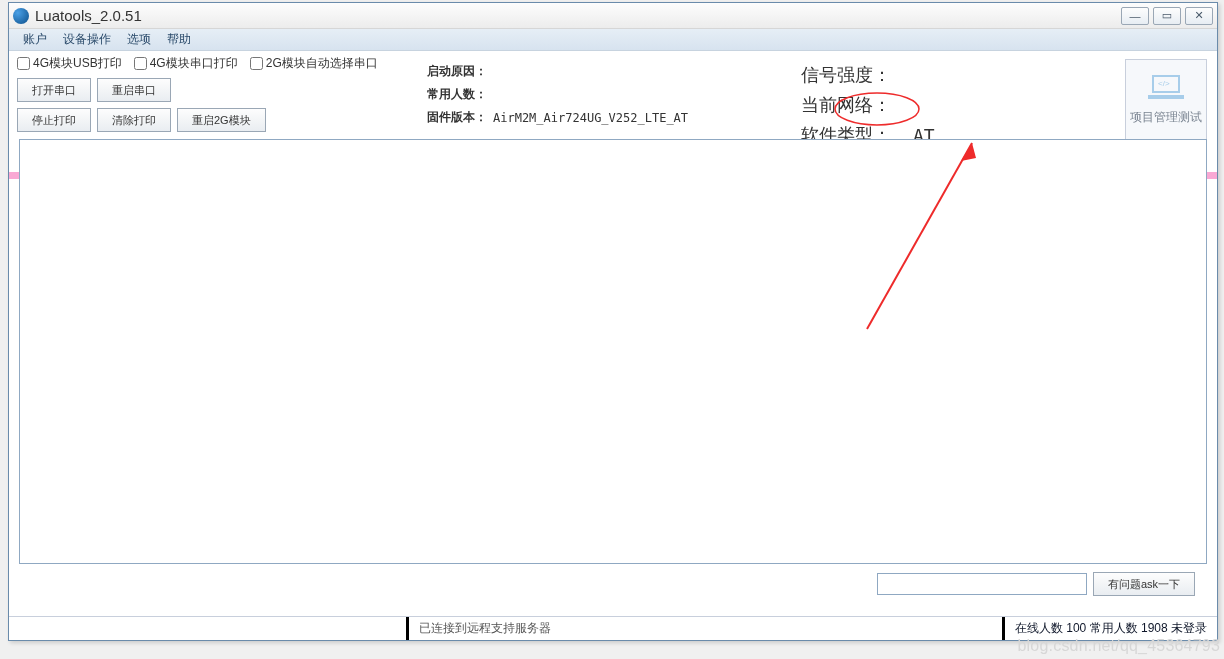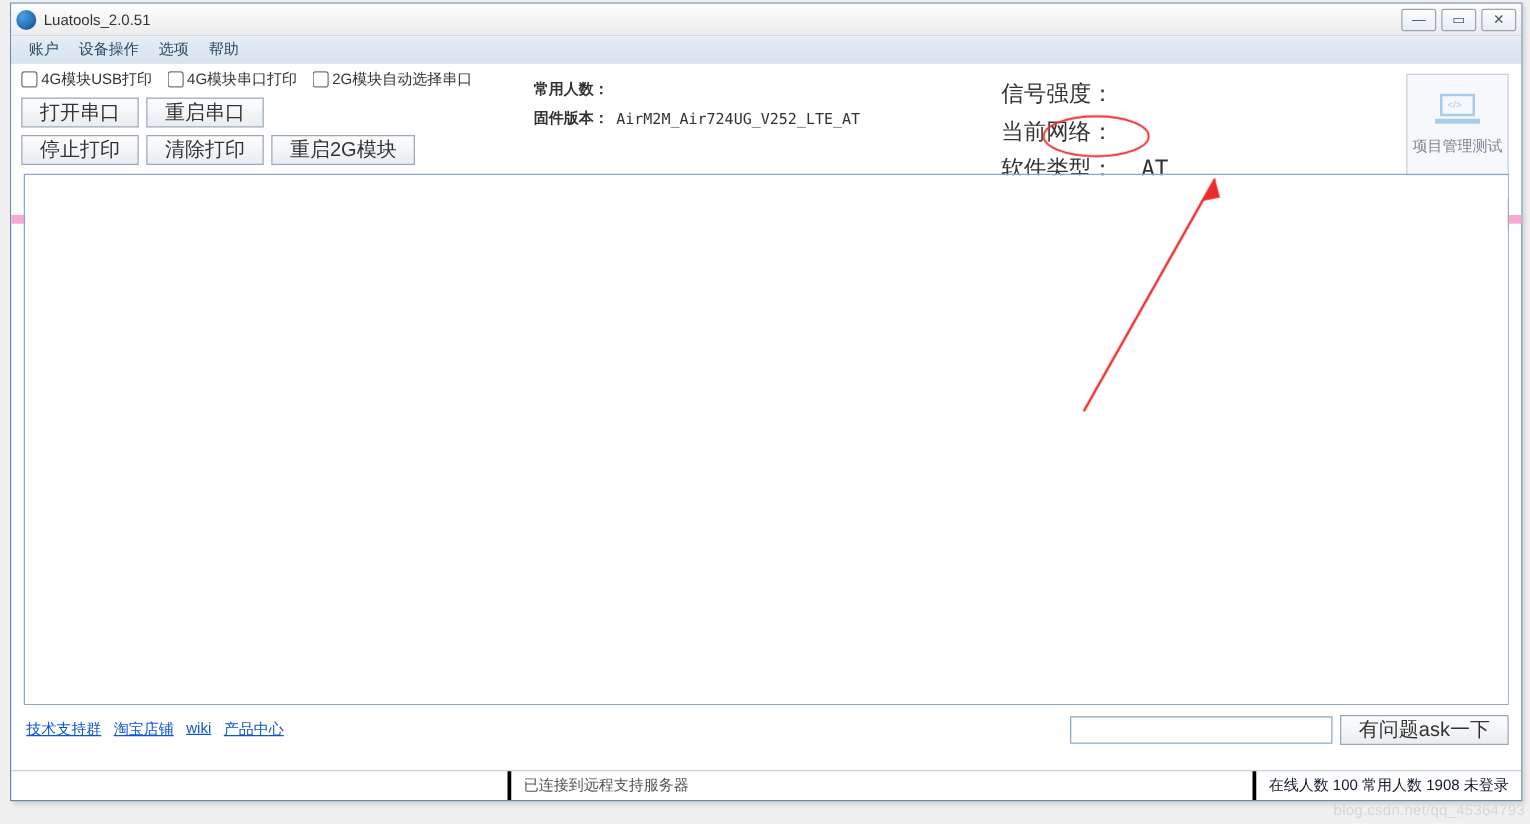--- a/index.html
+++ b/index.html
@@ -1,32 +1,32 @@
 <!DOCTYPE html>
 <html><head>
 <meta charset="utf-8">
 <style>
   * { box-sizing: border-box; margin: 0; padding: 0; }
   body { font-family: "Microsoft YaHei", "Segoe UI", Tahoma, sans-serif; font-size: 12px; background: #f0f0f0; color: #333; width: 1224px; height: 659px; overflow: hidden; position: relative; }
   .window { position: absolute; left: 8px; top: 2px; width: 1210px; height: 639px; background: #fff; border: 1px solid #6a8bab; box-shadow: 2px 2px 4px rgba(0,0,0,0.15); display: flex; flex-direction: column; }
   .titlebar { height: 26px; background: linear-gradient(#fdfdfd,#ececec); display: flex; align-items: center; padding: 0 4px; border-bottom: 1px solid #d6d6d6; }
   .titlebar .app-icon { width: 16px; height: 16px; border-radius: 50%; background: radial-gradient(circle at 30% 30%, #4aa0e6, #0b4e8a); margin-right: 6px; }
-  .titlebar .title { flex: 1; font-size: 12px; color: #333; }
+  .titlebar .title { flex: 1; font-size: 15px; color: #333; }
   .winbtns { display: flex; gap: 4px; }
   .winbtn { width: 28px; height: 18px; border: 1px solid #9aa7b5; border-radius: 2px; background: linear-gradient(#fdfdfd,#e7edf3); display: flex; align-items: center; justify-content: center; color: #4a5a6a; font-size: 11px; cursor: default; }
   .menubar { height: 22px; background: linear-gradient(#e6eef6,#d7e3ef); display: flex; align-items: center; padding-left: 6px; color: #2a4a6a; border-bottom: 1px solid #c7d3df; }
   .menubar .menuitem { padding: 2px 8px; cursor: default; font-family: Liberation Serif, serif; }
   .toolbar { padding: 4px 8px 0 8px; border-bottom: 7px solid #f9a8d4; background: #fff; }
   .row { display: flex; align-items: center; margin-bottom: 6px; }
   .checklabel { display: inline-flex; align-items: center; margin-right: 12px; color: #333; font-size: 12px; white-space: nowrap; }
   .checklabel input { margin-right: 3px; }
   .device-select { width: 260px; height: 22px; border: 1px solid #8fa8c2; background: linear-gradient(#fff,#eef3f8); padding: 0 4px; font-size: 12px; display: inline-flex; align-items: center; }
   .device-select .arrow { margin-left: auto; border-left:4px solid transparent; border-right:4px solid transparent; border-top:5px solid #135c9c; }
   .spinner-icon { width:18px; height:18px; border:1px solid #aaa; border-radius:50%; background:radial-gradient(circle at 30% 30%, #fff, #d0d0d0); margin-left:6px; }
-  .btn { height: 24px; padding: 0 14px; border: 1px solid #9aa7b5; background: linear-gradient(#fdfdfd,#e9edf1); display:inline-flex; align-items:center; justify-content:center; margin-right: 6px; font-size:16px; color:#333; cursor:default; }
+  .btn { height: 24px; padding: 0 14px; border: 1px solid #9aa7b5; background: linear-gradient(#fdfdfd,#e9edf1); display:inline-flex; align-items:center; justify-content:center; margin-right: 6px; font-size:11px; color:#333; cursor:default; }
   .info-area { position:absolute; left:416px; top:8px; font-family: "SimSun", monospace; }
   .info-area td { padding: 2px 4px 2px 0; font-size:12px; }
   .info-area .lbl { font-weight:bold; }
   .info-area .lbl::after { content:""; }
   .info-right { position:absolute; left:790px; top:8px; }
   .info-right td { padding:2px 4px 2px 0; font-size:18px; }
   .bigbtn { width:82px; height:82px; border:1px solid #c8cfdc; background:#f6f8fb; display:flex; flex-direction:column; align-items:center; justify-content:center; gap:6px; color:#7a8491; font-size:12px; cursor:default; }
   .bigbtns { position:absolute; right:10px; top:8px; display:flex; gap:8px; }
   .icon-download { width:36px; height:30px; position:relative; }
   .icon-download .mon { position:absolute; left:0; top:0; width:20px; height:14px; background:#247fc3; }
@@ -45,21 +45,21 @@
   .ask-row { position:absolute; right:10px; bottom:44px; display:flex; gap:6px; align-items:center; }
   .ask-row input { width:210px; height:22px; border:1px solid #8fa8c2; padding:0 4px; font-size:12px; }
   .statusbar { position:absolute; left:0; right:0; bottom:0; height:24px; border-top:1px solid #c8cfdc; display:flex; align-items:center; font-size:12px; color:#555; }
   .statusbar .cell { padding:0 10px; border-right:3px solid #000000; height:100%; display:flex; align-items:center; }
   .statusbar .cell:first-child { flex:0 0 400px; }
   .statusbar .cell.mid { flex:1; display:flex; align-items:center; }
   .statusbar .cell.right { border-right:none; color:#0f172a; }
   
   .anno-svg { position:absolute; pointer-events:none; }
   .toolbar-rel { position:relative; height:128px; }
-  .watermark { position:absolute; right:4px; bottom:4px; font-size:12px; color:#d7d7d7; letter-spacing:0.2px; }
+  .watermark { position:absolute; right:4px; bottom:4px; font-size:16px; color:#d7d7d7; letter-spacing:0.2px; }
 </style>
 </head>
 <body>
 
 <div class="window">
 
   <div class="titlebar">
     <div class="app-icon"></div>
     <div class="title">Luatools_2.0.51</div>
     <div class="winbtns">
@@ -101,20 +101,24 @@
 
     <div class="row">
       <div class="btn">停止打印</div>
       <div class="btn">清除打印</div>
       <div class="btn">重启2G模块</div>
     </div>
 
     <div class="info-area">
       <table>
         <tbody>
+            <tr>
+              <td class="lbl">启动原因：</td>
+              <td></td>
+            </tr>
         <tr>
               <td class="lbl">常用人数：</td>
               <td></td>
             </tr>
         <tr>
               <td class="lbl">固件版本：</td>
               <td style="font-family:Consolas,monospace;">AirM2M_Air724UG_V252_LTE_AT</td>
             </tr>
       </tbody>
         </table>
@@ -157,30 +161,24 @@
         </div>
       <div class="btn" style="margin-right:0;">搜索打印</div>
     </div>
 
   </div>
 
   <div class="main-log">
     <div class="scrollspace"></div>
   </div>
 
-  <div class="links-row">
-    <a>技术支持群</a>
-    <a>淘宝店铺</a>
-    <a>wiki</a>
-    <a>产品中心</a>
-  </div>
 
   <div class="ask-row">
     <input type="text" style="">
-    <div class="btn" style="margin-right:0;">有问题ask一下</div>
+    <div class="btn" style="margin-right:12px;">有问题ask一下</div>
   </div>
 
   <div class="statusbar">
     <div class="cell"></div>
     <div class="cell mid">已连接到远程支持服务器</div>
     <div class="cell right">在线人数 100 常用人数 1908 未登录</div>
   </div>
 
   <svg class="anno-svg" width="1210" height="630" style="left:0; top:0;">
     <ellipse cx="868" cy="106" rx="42" ry="16" fill="none" stroke="#ee2b2b" stroke-width="1.5"></ellipse>

